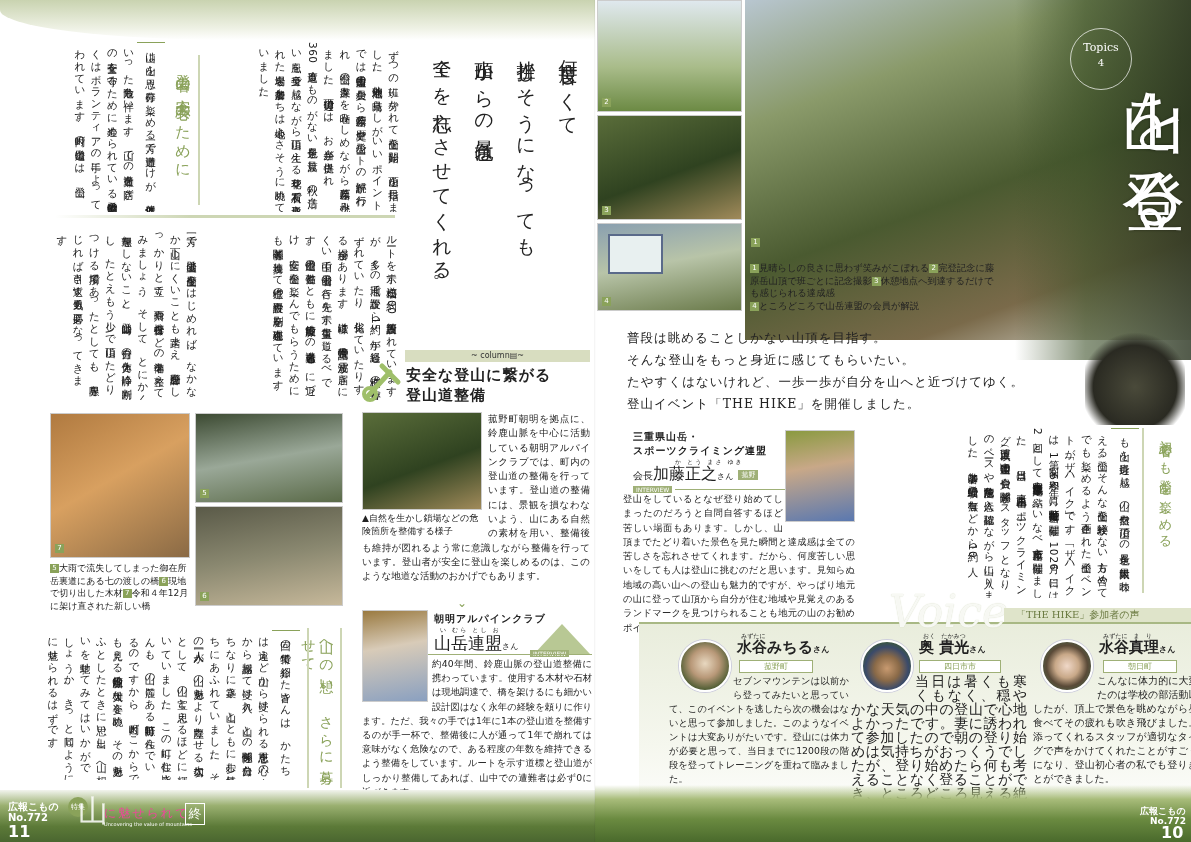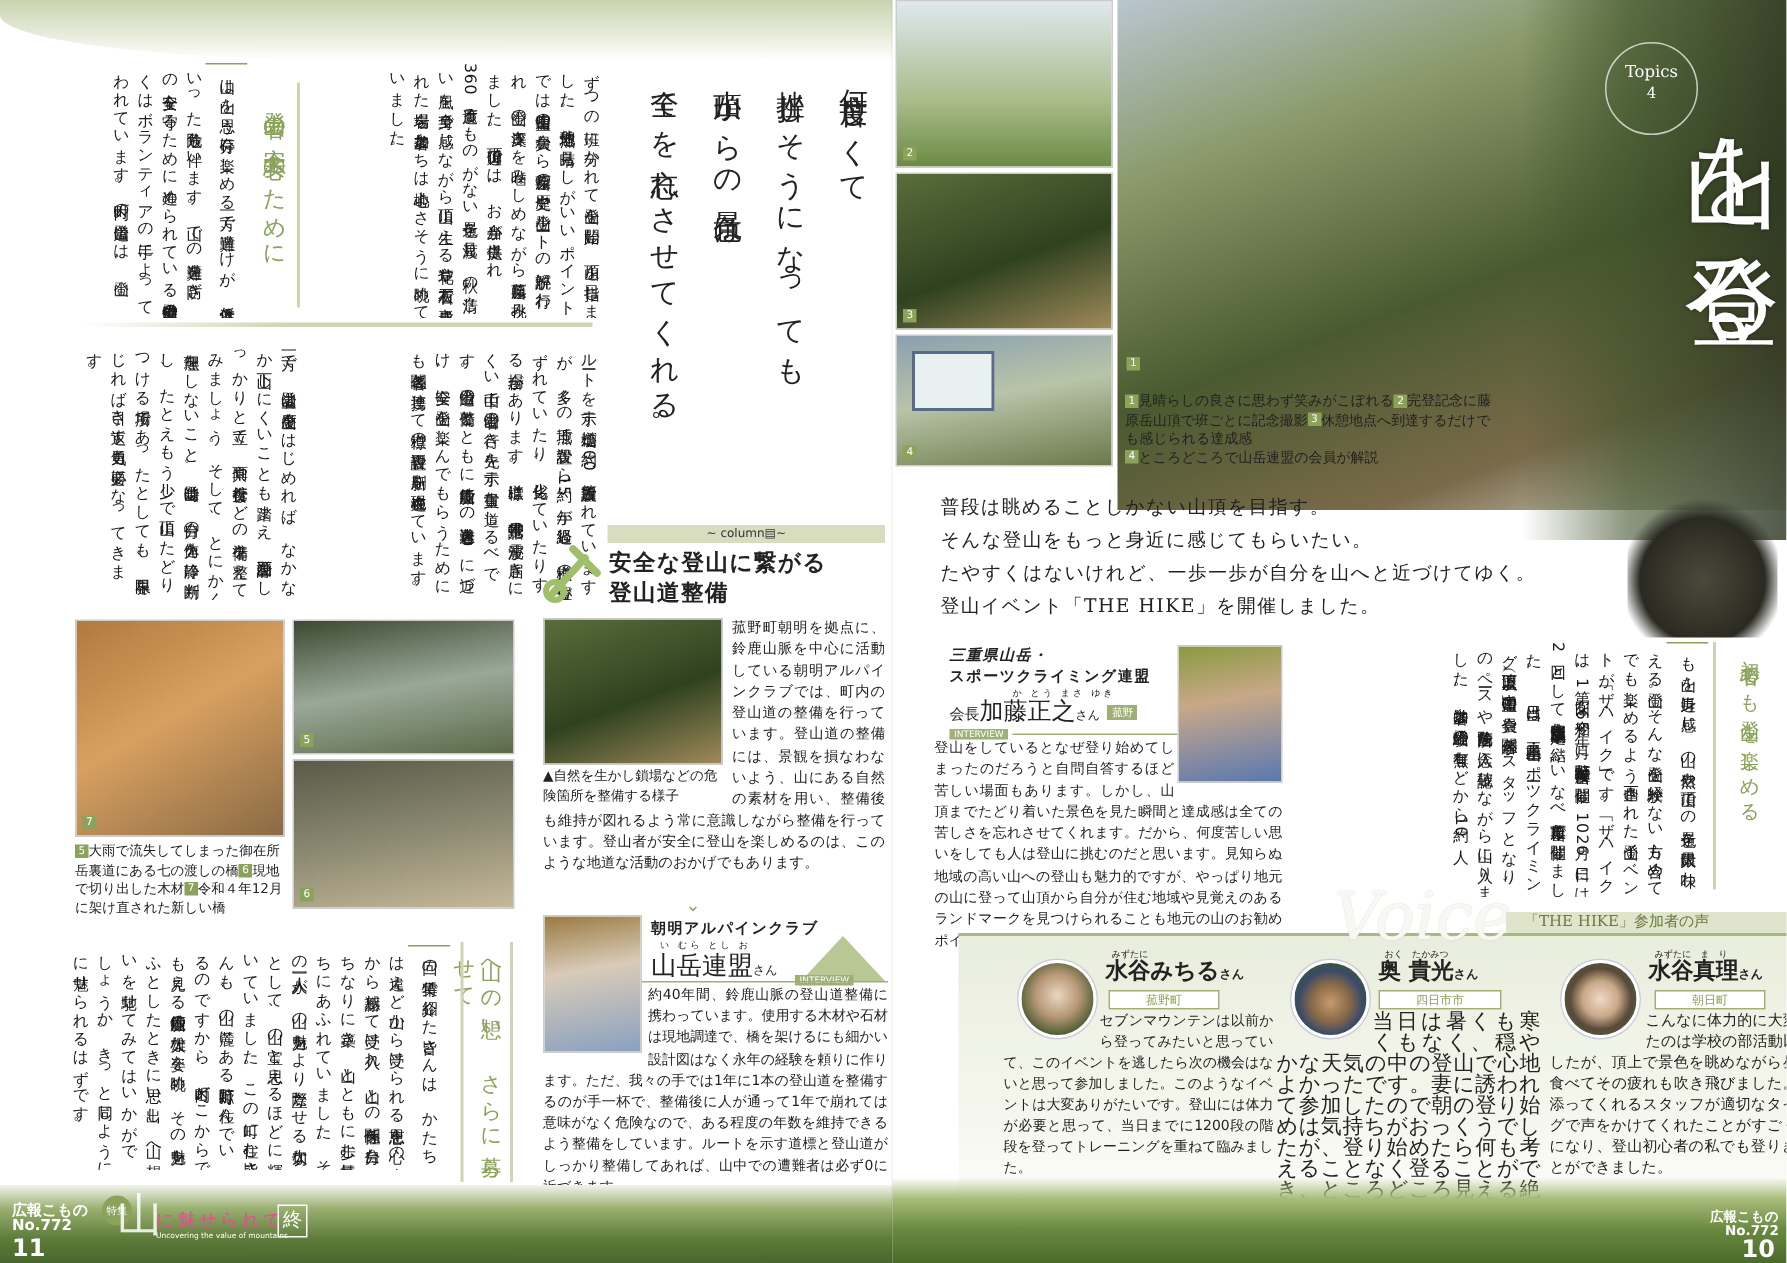--- a/index.html
+++ b/index.html
@@ -157,21 +157,21 @@
   <div class="abs" style="left:490px;top:330px;width:100px;height:95px;background:radial-gradient(circle at 50% 60%,#4a4a3a 0%,#2a2a22 55%,rgba(255,255,255,0) 72%);"></div>
 
   <div class="abs vt serif green" style="left:557px;top:430px;width:22px;height:180px;font-size:13px;letter-spacing:2px;">初心者でも登山を楽しめる</div>
   <div class="abs" style="left:547px;top:428px;width:2px;height:165px;background:#cdd6b4;"></div>
 
   <div class="abs vtext" style="left:262px;top:428px;width:282px;height:170px;overflow:hidden;">
     <span class="serif" style="display:inline-block;background:#8aa25a;color:#fff;font-size:19px;line-height:28px;width:28px;text-align:center;margin-bottom:2px;">最</span><span>も山を身近に感じ、山の自然や山頂での景色を最大限に味わえる登山。そんな登山を経験がない方も含めて誰でも楽しめるよう企画された登山イベントが「ザ・ハイク」です。「ザ・ハイク」は、第1回を令和6年5月に菰野町御在所岳で開催し、10月26日には第2回として定住自立圏形成協定を結ぶいなべ市藤原岳で開催しました。　当日は、三重県山岳・スポーツクライミング連盟（以下、「山岳連盟」）の会員や関係者がスタッフとなり、登山のペースや危険箇所を入念に確認しながら山に入りました。参加者は登山経験の有無などから約10人</span>
   </div>
 
   <div class="abs" style="left:28px;top:428px;width:232px;height:190px;">
-    <div class="abs serif" style="left:10px;top:2px;font-size:10px;font-weight:bold;letter-spacing:1px;font-style:italic;">三重県山岳・</div>
+    <div class="abs serif" style="left:10px;top:2px;font-size:10px;font-weight:bold;letter-spacing:1px;">三重県山岳・</div>
     <div class="abs serif" style="left:10px;top:16px;font-size:10px;font-weight:bold;letter-spacing:1px;">スポーツクライミング連盟</div>
     <div class="abs" style="left:52px;top:30px;font-size:6px;letter-spacing:2px;">か とう まさ ゆき</div>
     <div class="abs serif" style="left:10px;top:36px;font-size:16px;white-space:nowrap;">
       <span style="font-size:10px;">会長</span><span>加藤正之</span><span style="font-size:8px;">さん</span>
       <span style="font-size:7px;background:#9fb077;color:#fff;padding:1px 3px;vertical-align:middle;">菰野</span>
     </div>
     <div class="abs" style="left:10px;top:58px;font-size:6px;color:#fff;background:#9fb077;padding:0 3px;">INTERVIEW</div>
     <div class="abs" style="left:52px;top:61px;width:110px;height:1px;background:#9fb077;"></div>
     <div class="photo" style="left:162px;top:2px;width:70px;height:92px;background:linear-gradient(170deg,#8a9a40 0%,#c8a888 40%,#5a78b0 100%);"></div>
     <div class="abs hz" style="left:0;top:64px;width:232px;height:130px;font-size:9.3px;line-height:14.3px;">

